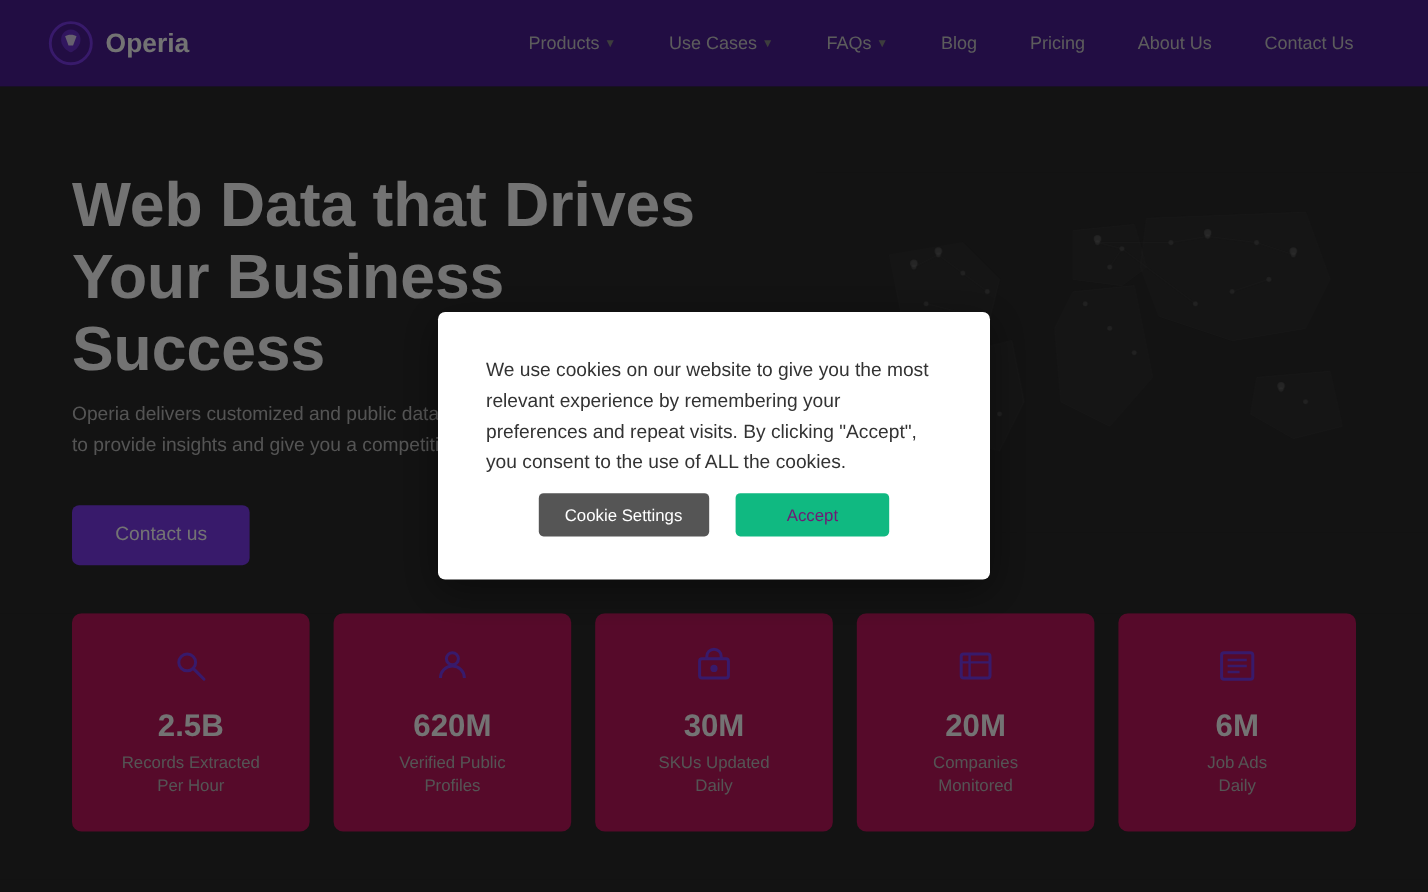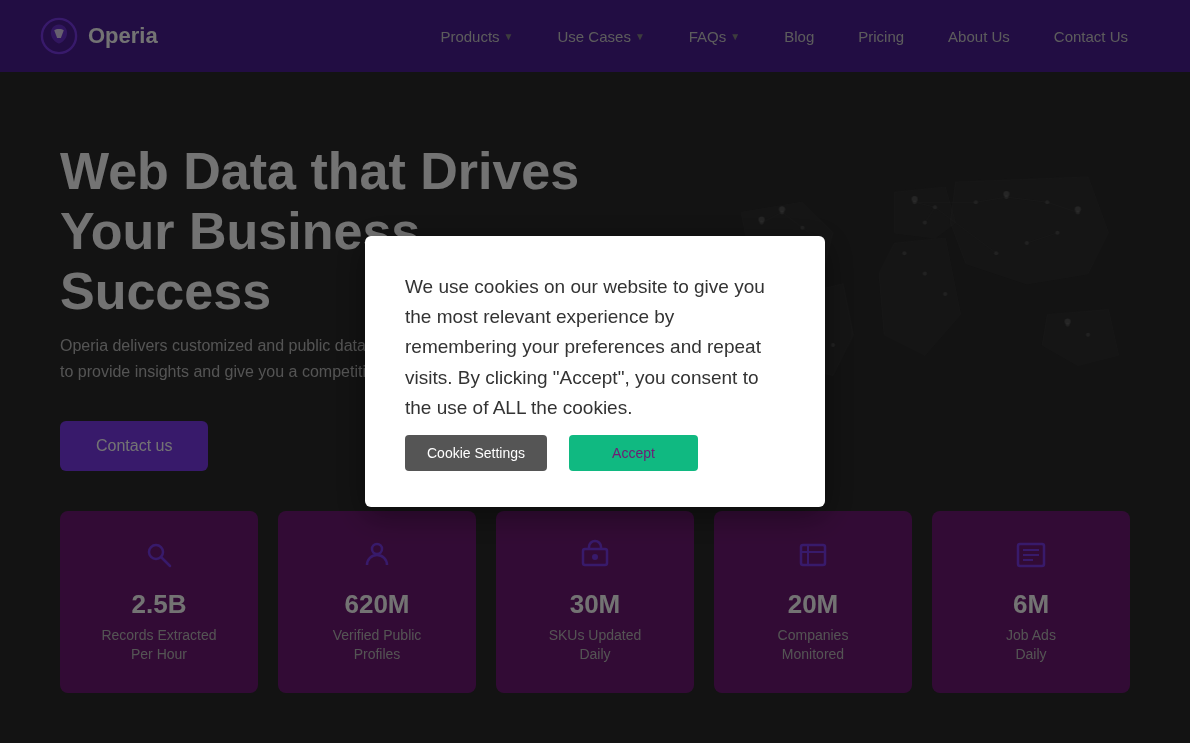--- a/index.html
+++ b/index.html
@@ -54,21 +54,21 @@
     .hero-map svg { width: 100%; height: 100%; opacity: 0.5; }
 
     
     .stats {
       display: flex;
       background: #2a2a2a;
       padding: 0 60px 40px 60px;
       gap: 20px;
     }
     .stat-card {
-      flex: 1; background: #701a75;
+      flex: 1; background: #be185d;
       border-radius: 8px; padding: 28px 16px;
       text-align: center;
     }
     .stat-icon { font-size: 32px; color: #7c3aed; margin-bottom: 10px; }
     .stat-value { font-size: 26px; font-weight: bold; color: #fff; margin-bottom: 6px; }
     .stat-label { font-size: 14px; color: #bbb; line-height: 1.4; }
 
     
     .overlay {
       position: fixed; top: 0; left: 0; right: 0; bottom: 0;
@@ -76,22 +76,22 @@
       display: flex; align-items: center; justify-content: center;
       z-index: 1000;
     }
     .cookie-modal {
       background: #fff; color: #333;
       border-radius: 6px;
       padding: 36px 40px;
       max-width: 460px; width: 90%;
       box-shadow: 0 8px 32px rgba(0,0,0,0.4);
     }
-    .cookie-text { font-size: 19px; line-height: 1.6; color: #333; margin-bottom: 12px; }
-    .cookie-buttons { display: flex; gap: 22px; }
+    .cookie-text { font-size: 16px; line-height: 1.6; color: #333; margin-bottom: 12px; }
+    .cookie-buttons { display: flex; gap: 22px; justify-content: center; }
     .btn-settings {
       background: #555; color: #fff;
       border: none; border-radius: 4px;
       padding: 10px 22px; font-size: 14px; cursor: pointer;
     }
     .btn-accept {
       background: #10b981; color: #701a75;
       border: none; border-radius: 4px;
       padding: 10px 43px; font-size: 14px; cursor: pointer;
     }

